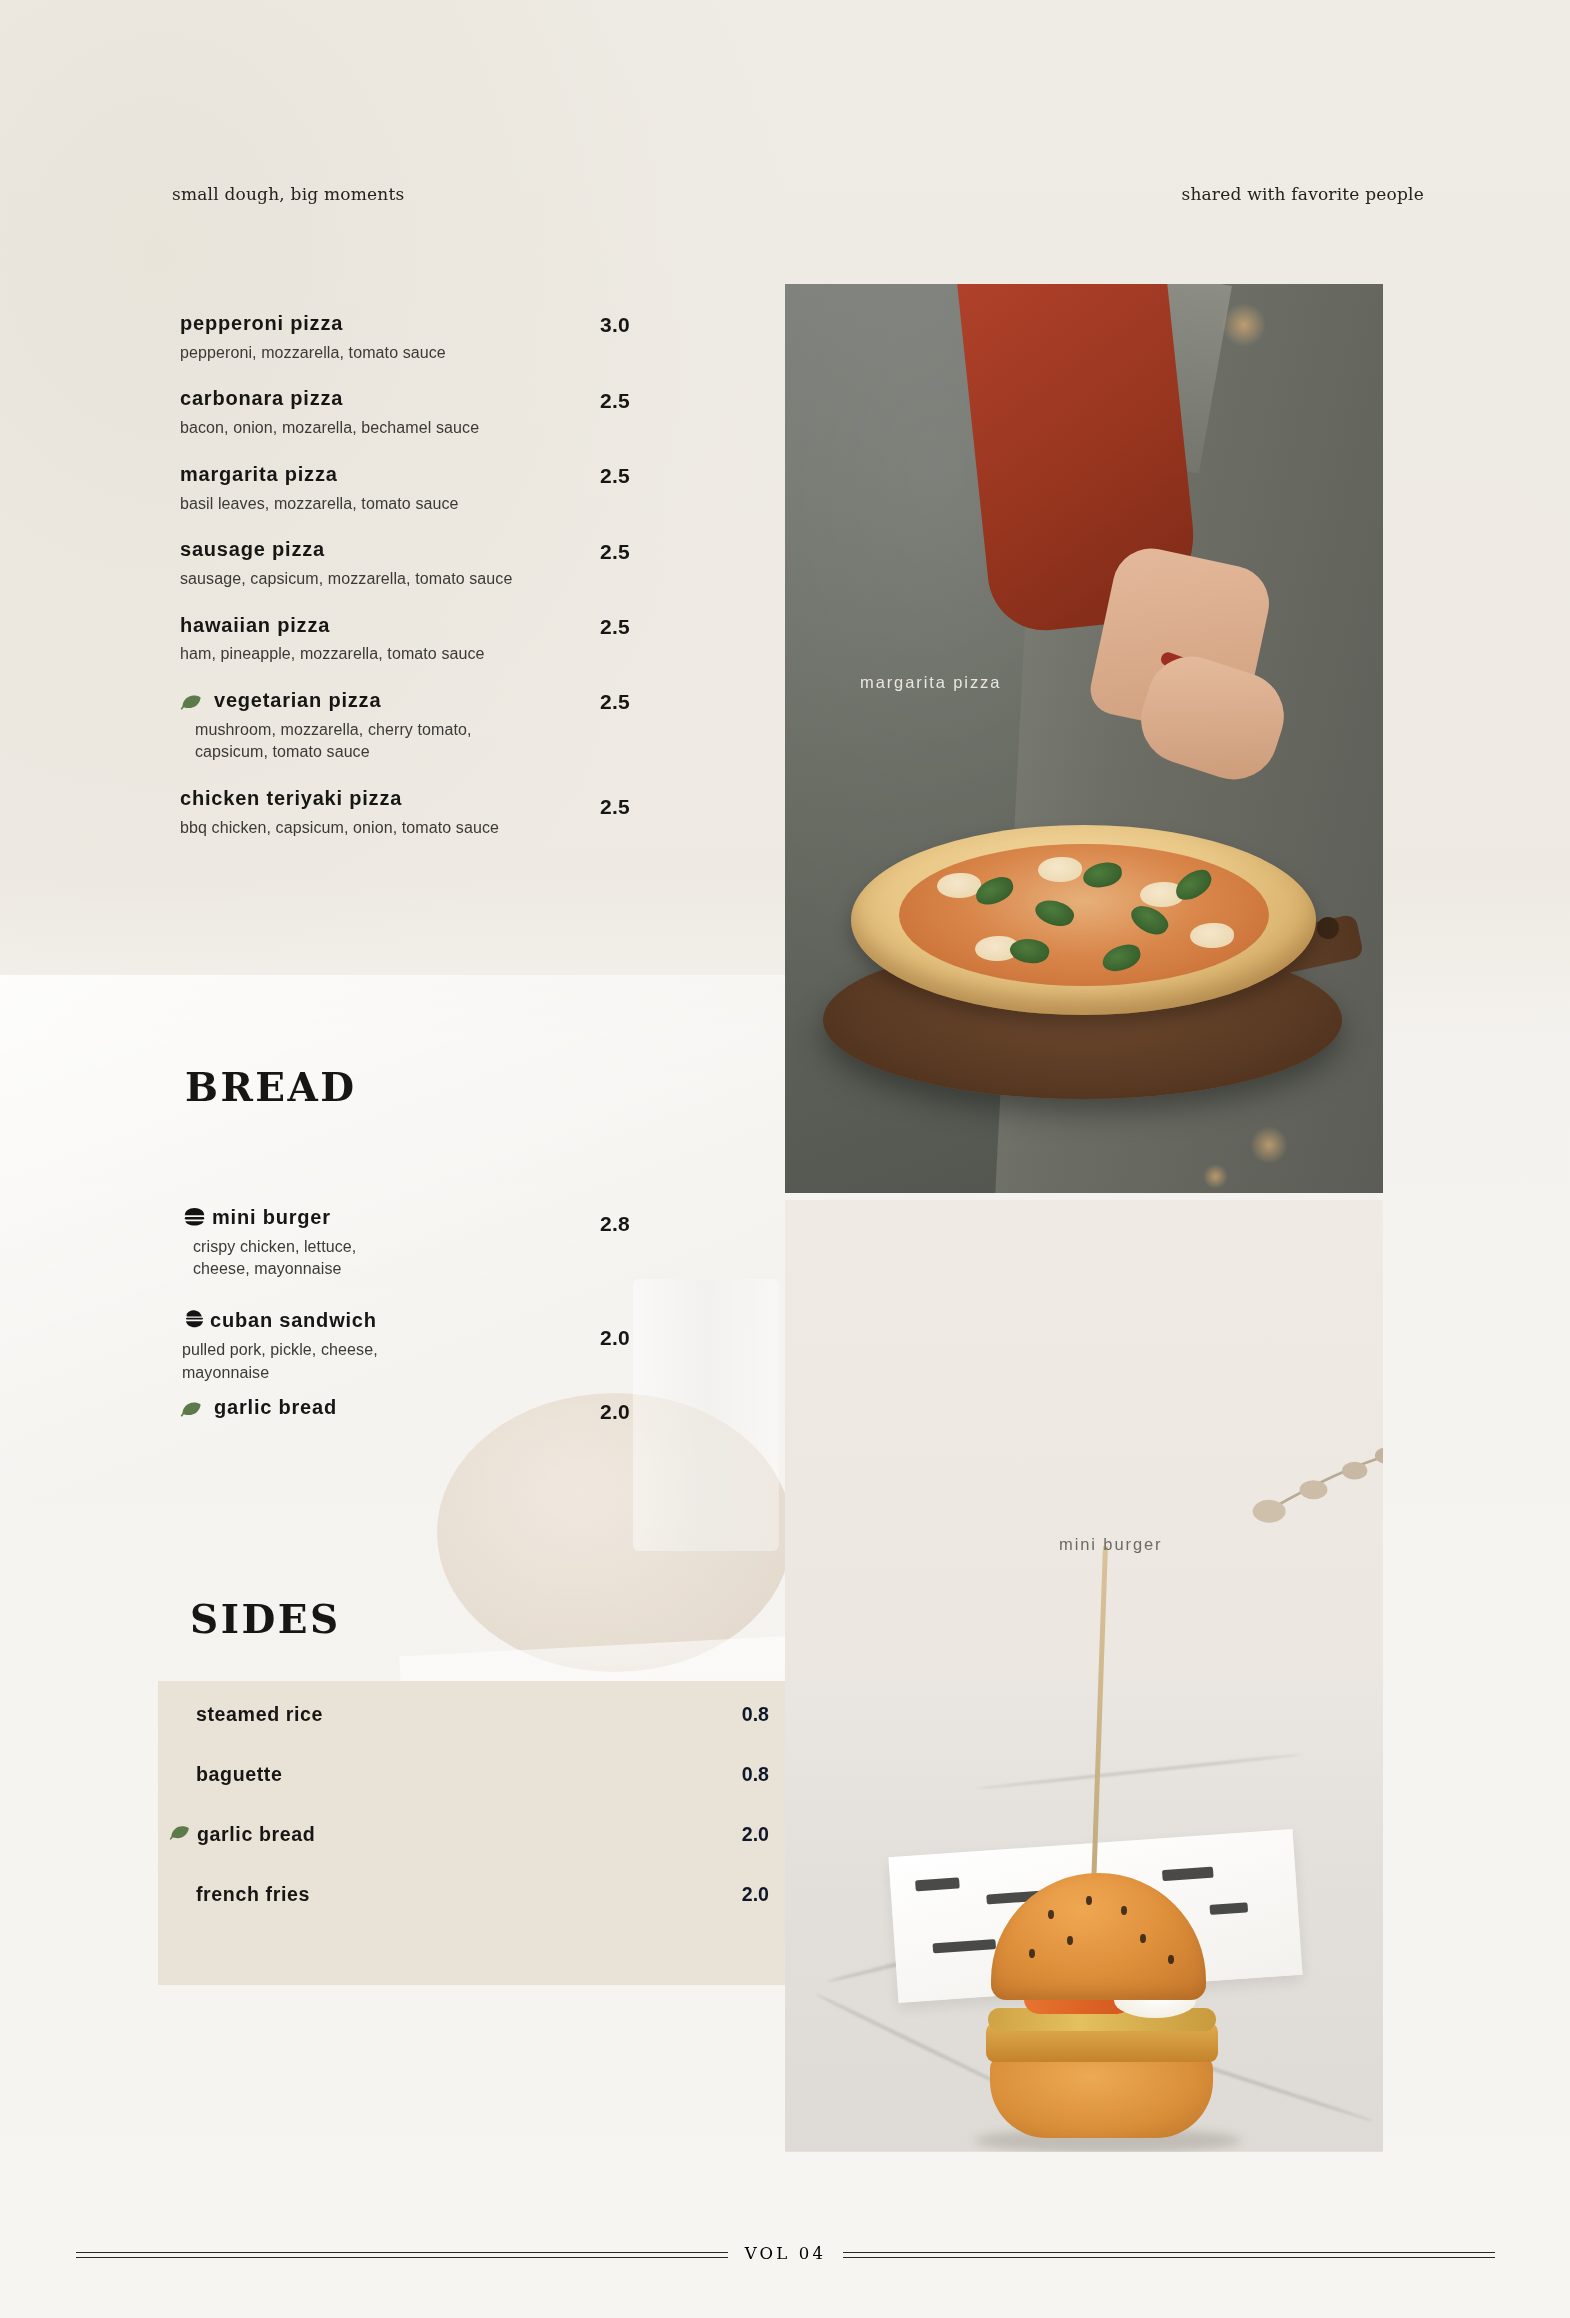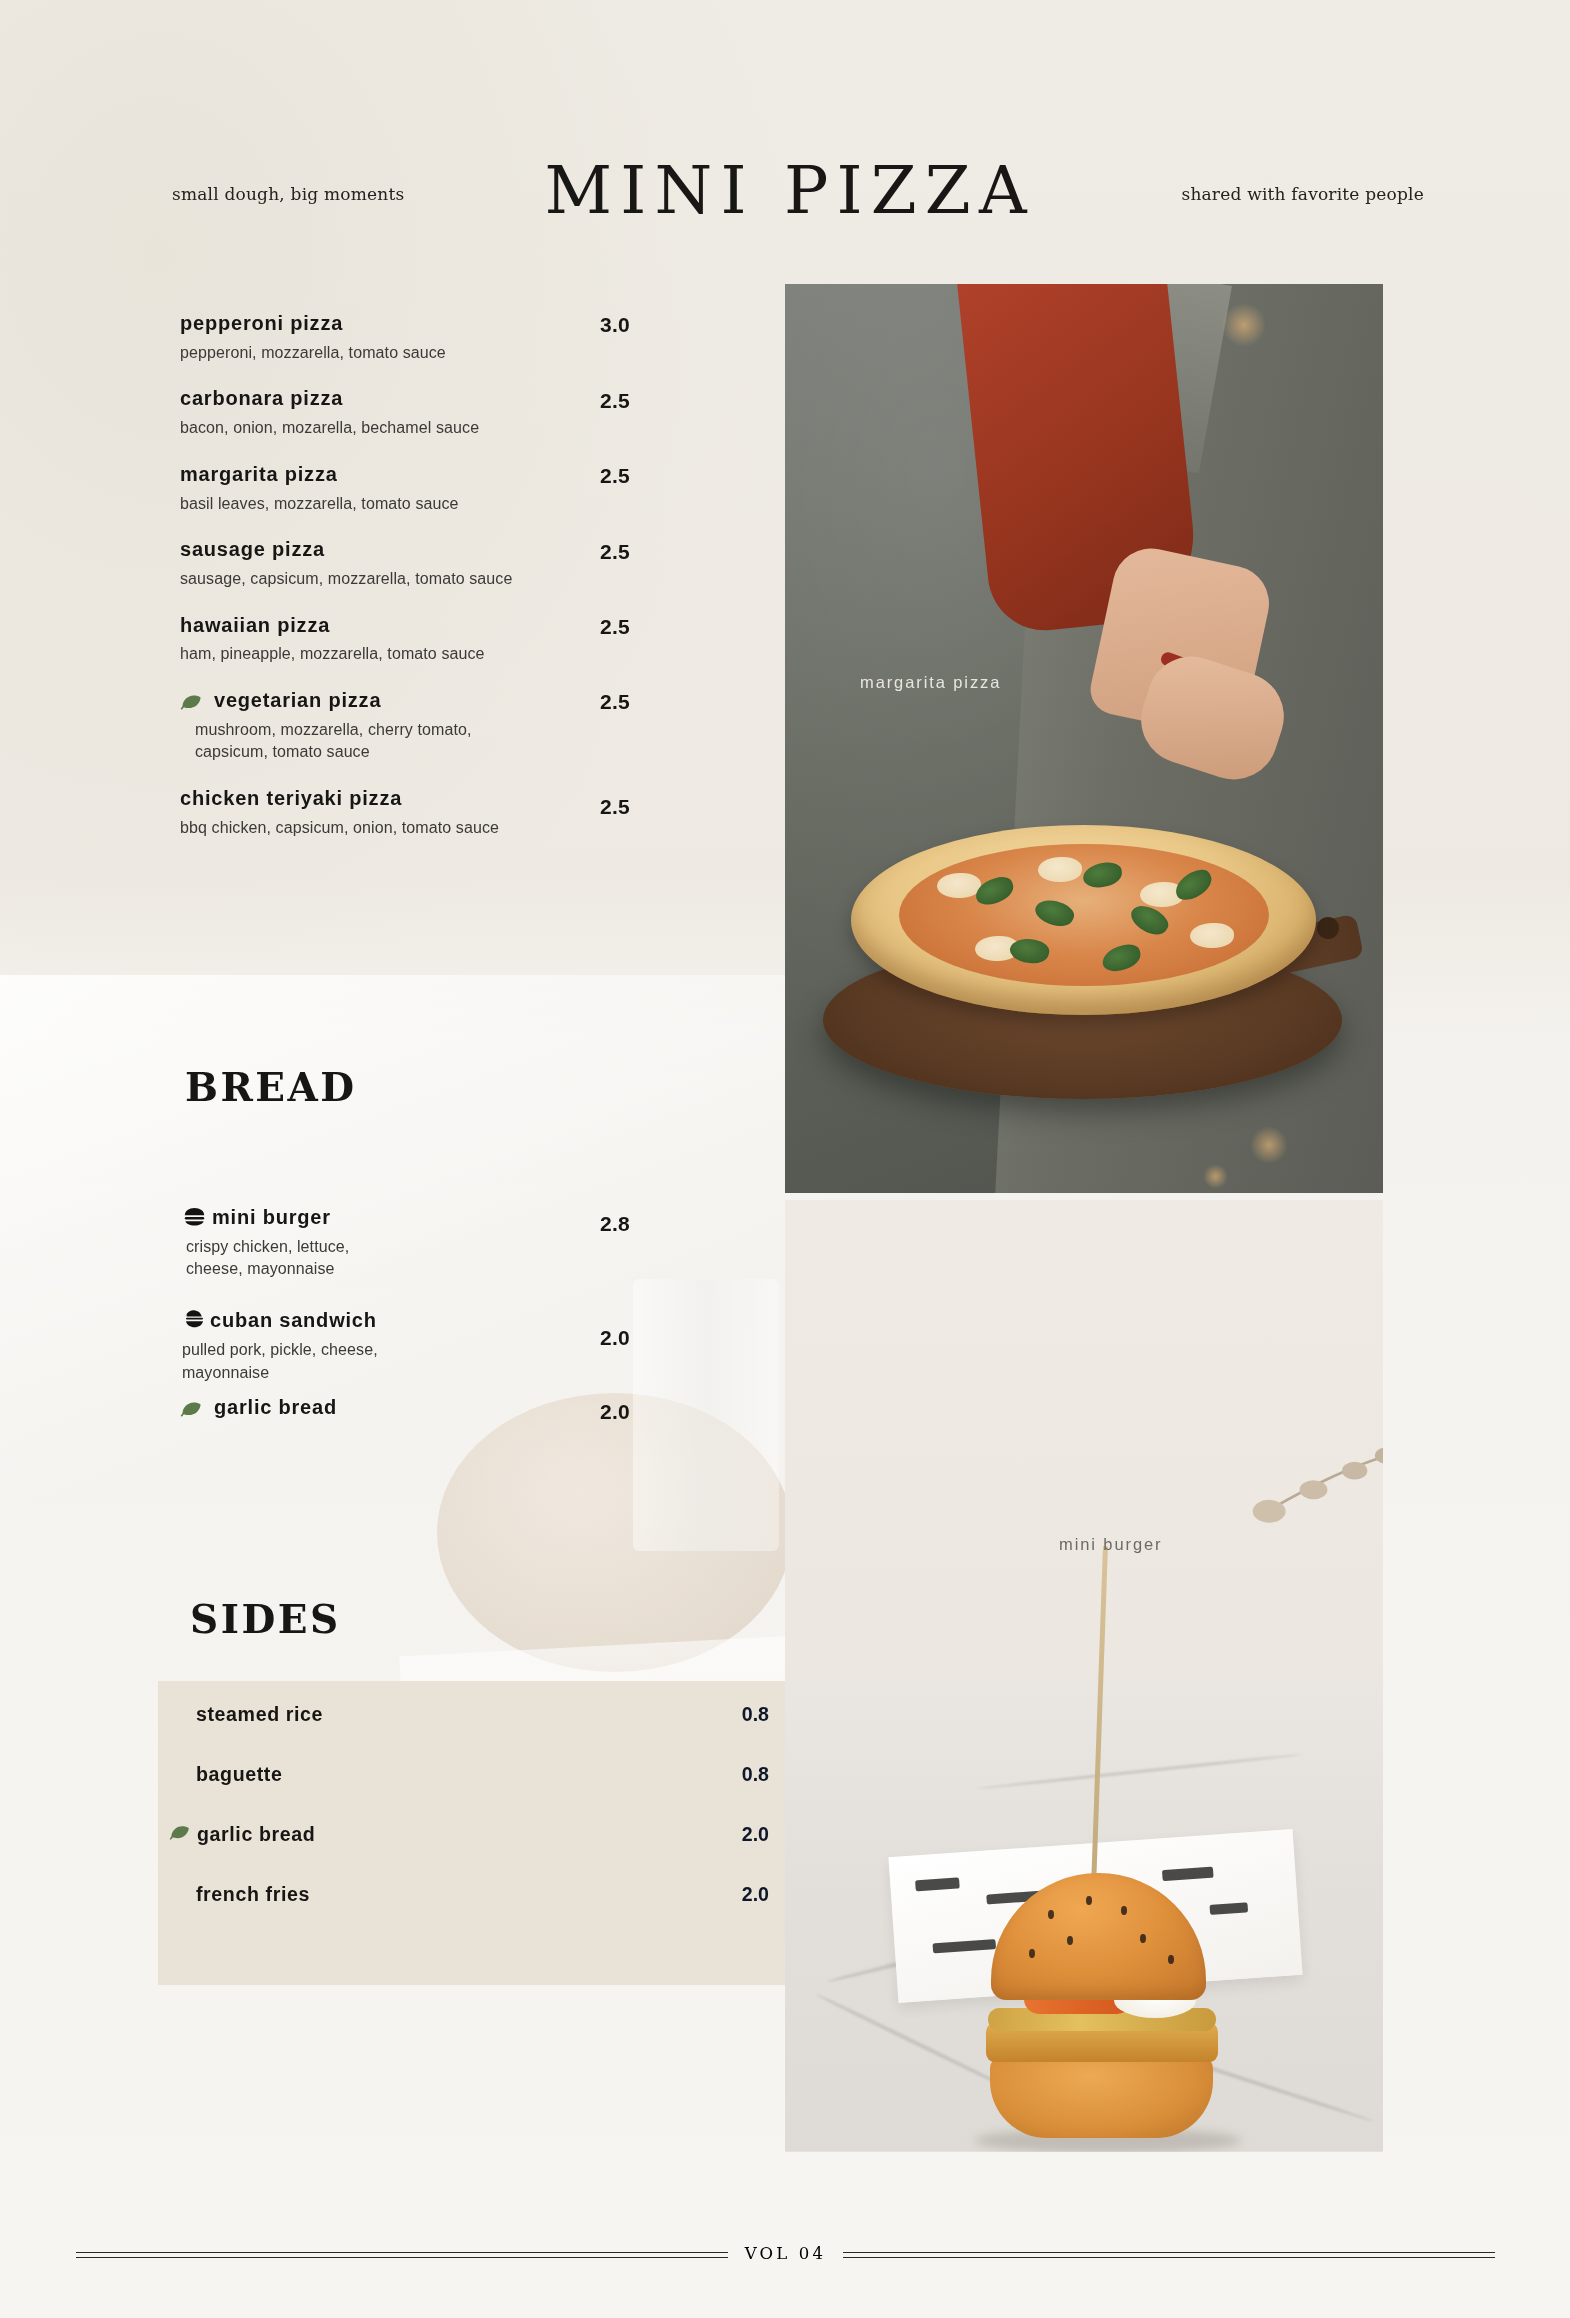--- a/index.html
+++ b/index.html
@@ -521,21 +521,20 @@
 <div class="page">
 
   <div class="bg-layer"></div>
   <div class="bg-blob-1"></div>
   <div class="bg-blob-2"></div>
   <div class="bg-plate"></div>
   <div class="bg-glass"></div>
   <div class="bg-paper"></div>
 
   <div class="tagline-left">small dough, big moments</div>
-  <div class="main-title">MINI PIZZA</div>
   <div class="tagline-right">shared with favorite people</div>
 
   <div class="left-col">
 
     <div class="menu-item">
       <div class="mi-row">
         <div class="mi-name">pepperoni pizza</div>
         <div class="mi-price">3.0</div>
       </div>
       <div class="mi-desc">pepperoni, mozzarella, tomato sauce</div>
@@ -607,21 +606,21 @@
         <span class="burger-icon">
           <svg viewBox="0 0 38 38" width="23" height="23" fill="currentColor" aria-hidden="true">
             <path d="M3 17c0-7 7-12 16-12s16 5 16 12H3z"></path>
             <rect x="3" y="20" width="32" height="4" rx="2"></rect>
             <path d="M4 27h30c-1 4-7 7-15 7s-14-3-15-7z"></path>
           </svg>
         </span>
         <div class="mi-name with-icon" style="left:32px;">mini burger</div>
         <div class="mi-price" style="top:6.3px;">2.8</div>
       </div>
-      <div class="mi-desc" style="white-space: pre-line; margin-left:6px;">crispy chicken, lettuce,
+      <div class="mi-desc" style="white-space: pre-line; margin-left:13px;">crispy chicken, lettuce,
 cheese, mayonnaise</div>
     </div>
 
     <div class="menu-item" style="margin-bottom:12px;">
       <div class="mi-row">
         <span class="burger-icon">
           <svg viewBox="0 0 38 38" width="23" height="23" fill="currentColor" aria-hidden="true">
             <path d="M6 10c3-5 9-7 14-6 6 1 10 5 11 10H6z"></path>
             <rect x="5" y="16" width="28" height="3" rx="1.5"></rect>
             <path d="M5 22h28c-1 6-7 10-14 10S6 28 5 22z"></path>

